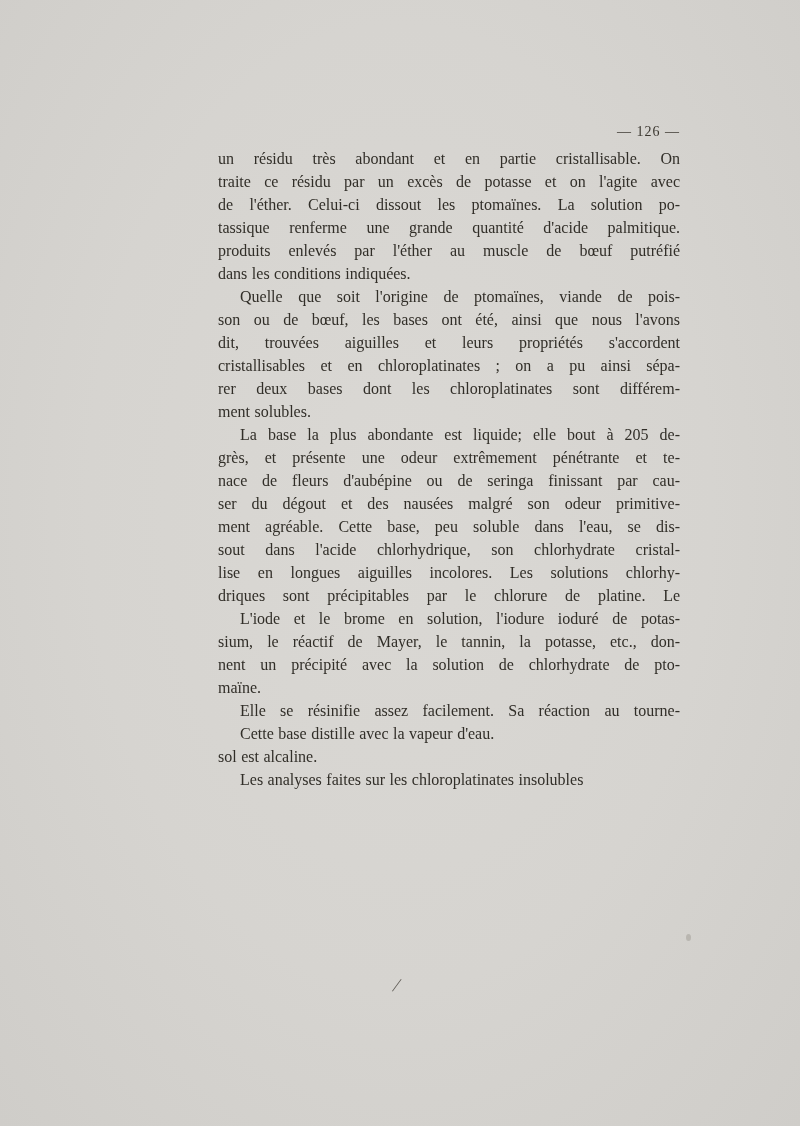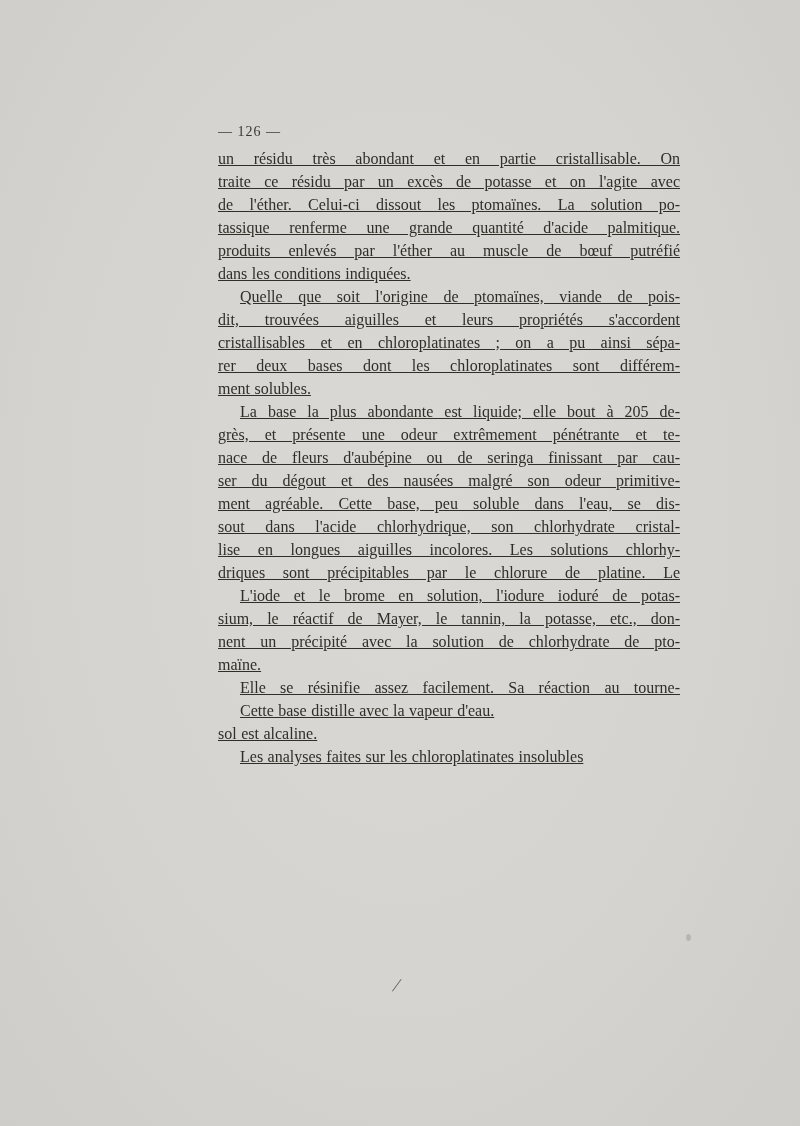--- a/index.html
+++ b/index.html
@@ -15,34 +15,33 @@
     margin: 0 auto;
     background: radial-gradient(ellipse at 50% 45%, #dad8d4 0%, #d6d4d0 55%, #cfcdc9 100%);
     color: #35322d;
     overflow: hidden;
   }
   .page-number {
     position: absolute;
     top: 124px;
     left: 218px;
     width: 462px;
-    text-align: left;
+    text-align: right;
     font-size: 14px;
     letter-spacing: 1px;
     color: #3a362f;
   }
   .text-block {
     position: absolute;
     top: 147px;
     left: 218px;
     width: 462px;
     font-size: 16px;
     line-height: 23px;
     color: #312e28;
-    text-decoration: underline;
   }
   .line {
     text-align: justify;
     text-align-last: justify;
     -moz-text-align-last: justify;
     word-spacing: 0.5px;
   }
   .line.para-end {
     text-align-last: left;
     -moz-text-align-last: left;
@@ -76,20 +75,21 @@
   <div class="page-number">— 126 —</div>
 
   <div class="text-block" id="text-block">
       <div class="line">un résidu très abondant et en partie cristallisable. On</div>
       <div class="line">traite ce résidu par un excès de potasse et on l'agite avec</div>
       <div class="line">de l'éther. Celui-ci dissout les ptomaïnes. La solution po-</div>
       <div class="line">tassique renferme une grande quantité d'acide palmitique.</div>
       <div class="line">produits enlevés par l'éther au muscle de bœuf putréfié</div>
       <div class="line para-end">dans les conditions indiquées.</div>
       <div class="line indent">Quelle que soit l'origine de ptomaïnes, viande de pois-</div>
+      <div class="line">son ou de bœuf, les bases ont été, ainsi que nous l'avons</div>
       <div class="line">dit, trouvées aiguilles et leurs propriétés s'accordent</div>
       <div class="line">cristallisables et en chloroplatinates ; on a pu ainsi sépa-</div>
       <div class="line">rer deux bases dont les chloroplatinates sont différem-</div>
       <div class="line para-end">ment solubles.</div>
       <div class="line indent">La base la plus abondante est liquide; elle bout à 205 de-</div>
       <div class="line">grès, et présente une odeur extrêmement pénétrante et te-</div>
       <div class="line">nace de fleurs d'aubépine ou de seringa finissant par cau-</div>
       <div class="line">ser du dégout et des nausées malgré son odeur primitive-</div>
       <div class="line">ment agréable. Cette base, peu soluble dans l'eau, se dis-</div>
       <div class="line">sout dans l'acide chlorhydrique, son chlorhydrate cristal-</div>

